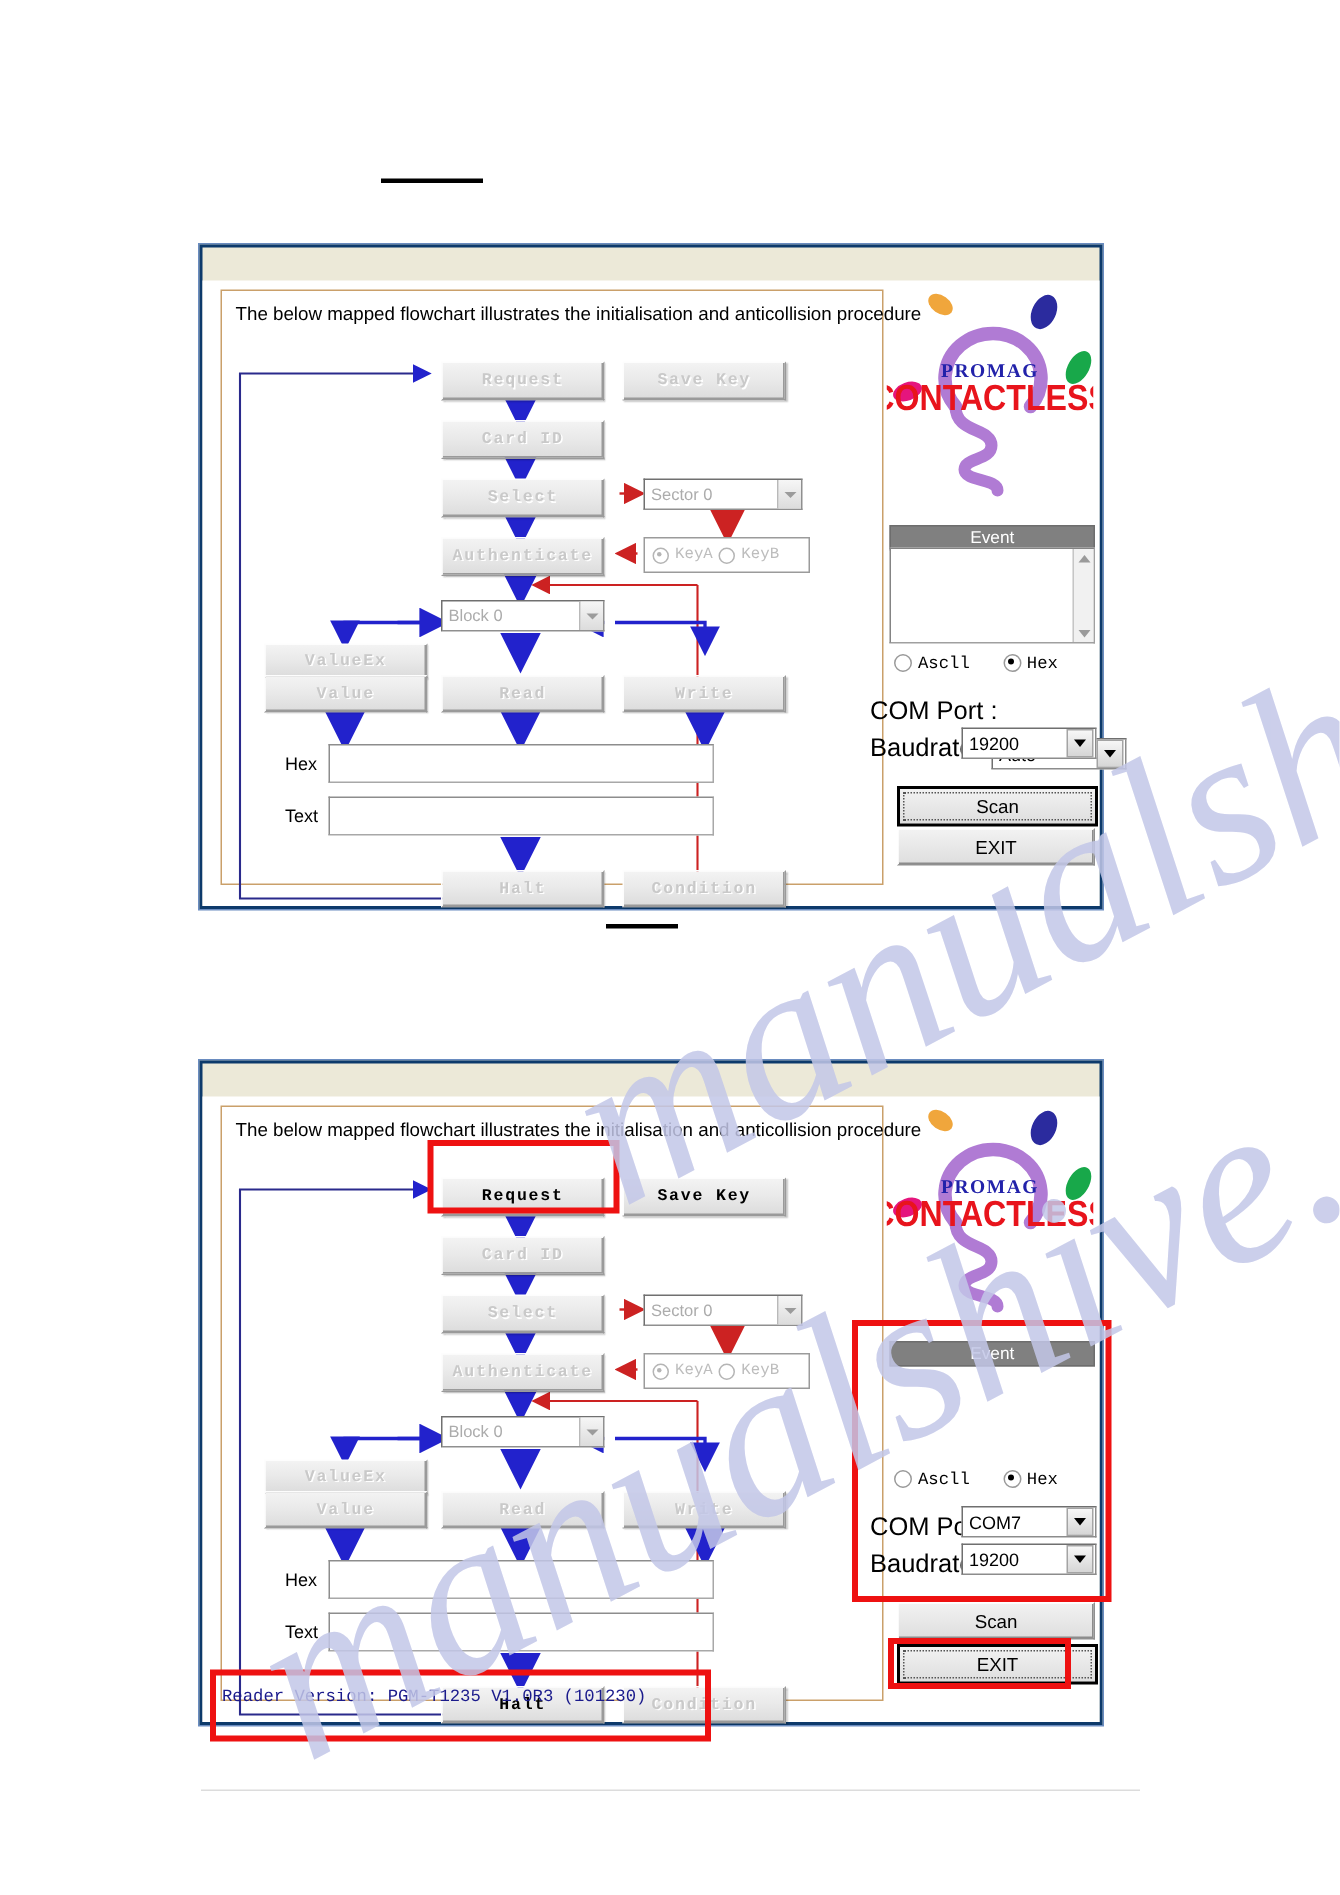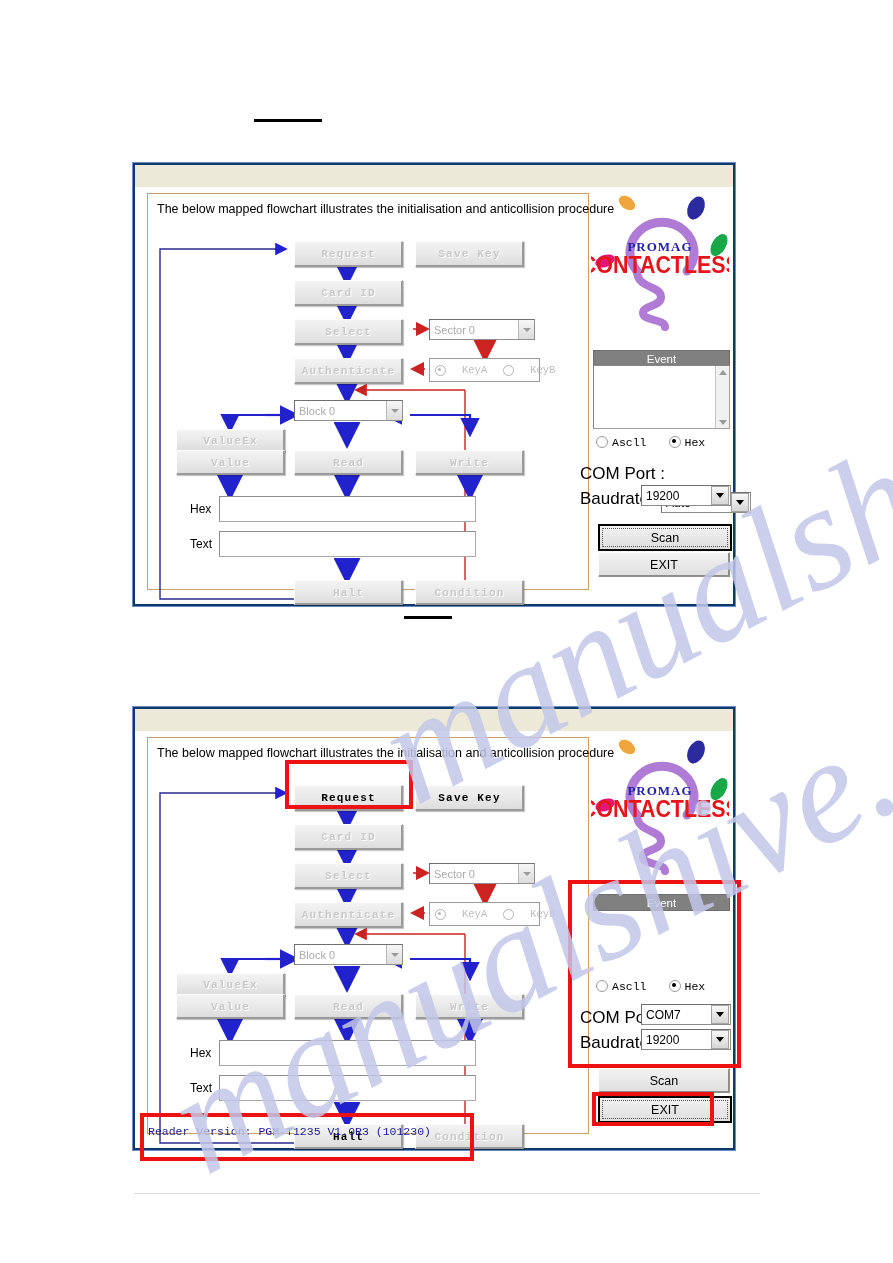--- a/index.html
+++ b/index.html
@@ -70,21 +70,21 @@
     font-family:"Liberation Sans",sans-serif;}
   .cbox.dis .txt{color:#acacac;}
   .cbox .arrow{width:15px;height:100%;
     background:linear-gradient(180deg,#f6f6f6,#dcdcdc);
     border-left:1px solid #b9b9b9;display:flex;align-items:center;justify-content:center;}
   .cbox .arrow i{display:block;width:0;height:0;border-left:4px solid transparent;
     border-right:4px solid transparent;border-top:4px solid #9b9b9b;}
 
   
   .keypanel{position:absolute;background:#fff;border:1px solid #9b9b9b;
-    display:flex;align-items:center;gap:16px;padding-left:5px;
+    display:flex;align-items:center;gap:4px;padding-left:5px;
     font-family:"Liberation Mono","DejaVu Sans Mono",monospace;font-size:10.5px;color:#bdbdbd;}
   .rad{width:9px;height:9px;border-radius:50%;border:1px solid #b5b5b5;background:#fff;
        position:relative;flex:0 0 9px;}
   .rad.on::after{content:"";position:absolute;left:2px;top:2px;width:3px;height:3px;
        border-radius:50%;background:#b5b5b5;}
 
   
   .tinput{position:absolute;background:#fff;border:1px solid #a8a8a8;
     border-top-color:#8d8d8d;border-left-color:#8d8d8d;}
   .tlabel{position:absolute;font-size:12px;color:#000;font-family:"Liberation Sans",sans-serif;}

